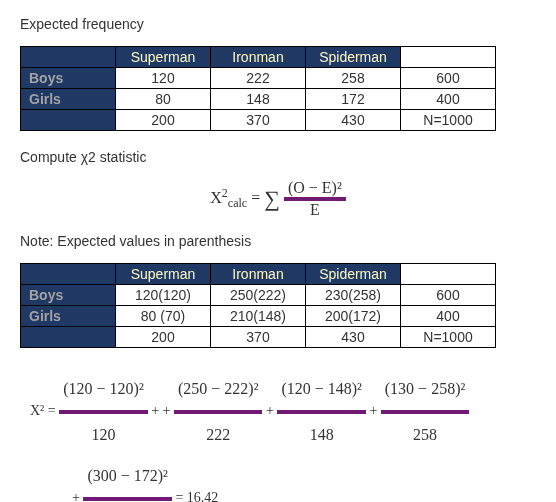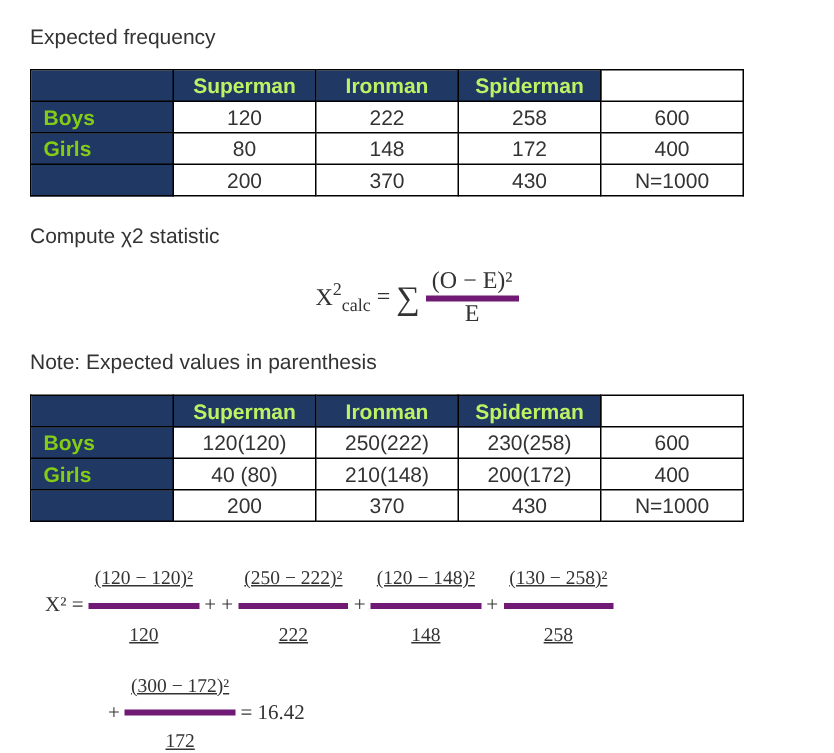--- a/index.html
+++ b/index.html
@@ -19,27 +19,27 @@
     margin-bottom: 18px;
   }
   td, th {
     border: 1px solid #000;
     padding: 2px 8px;
     text-align: center;
     min-width: 78px;
   }
   th {
     background: #1f3864;
-    color: #bef264;
-    font-weight: bold;
+    color: #fef9c3;
+    font-weight: normal;
     margin-top: 16px;
   }
   .rowlabel {
     background: #1f3864;
-    color: #84cc16;
+    color: #a3a3a3;
     font-weight: bold;
     text-align: left;
   }
   .corner {
     background: #1f3864;
   }
   .formula-block {
     text-align: center;
     margin: 8px 0 14px 0;
     font-family: 'Cambria Math', 'Times New Roman', serif;
@@ -64,23 +64,22 @@
     vertical-align: middle;
   }
   .calc-line {
     font-family: 'Cambria Math', 'Times New Roman', serif;
     font-size: 14px;
     margin-top: 20px;
     line-height: 2.6;
     padding-left: 10px;
   }
   .calc-line .frac .num, .calc-line .frac .den {
-    font-size: 13px;
+    font-size: 16px;
     white-space: nowrap;
-    text-decoration: underline;
   }
   sup { font-size: 0.75em; }
   sub { font-size: 0.75em; }
 </style>
 </head>
 <body>
 
 <div class="heading">Expected frequency</div>
 
 <table>
@@ -139,21 +138,21 @@
   </tr>
   <tr>
     <td class="rowlabel">Boys</td>
     <td>120(120)</td>
     <td>250(222)</td>
     <td>230(258)</td>
     <td>600</td>
   </tr>
   <tr>
     <td class="rowlabel">Girls</td>
-    <td>40 (80)</td>
+    <td>80 (70)</td>
     <td>210(148)</td>
     <td>200(172)</td>
     <td>400</td>
   </tr>
   <tr>
     <td class="rowlabel"></td>
     <td>200</td>
     <td>370</td>
     <td>430</td>
     <td>N=1000</td>

